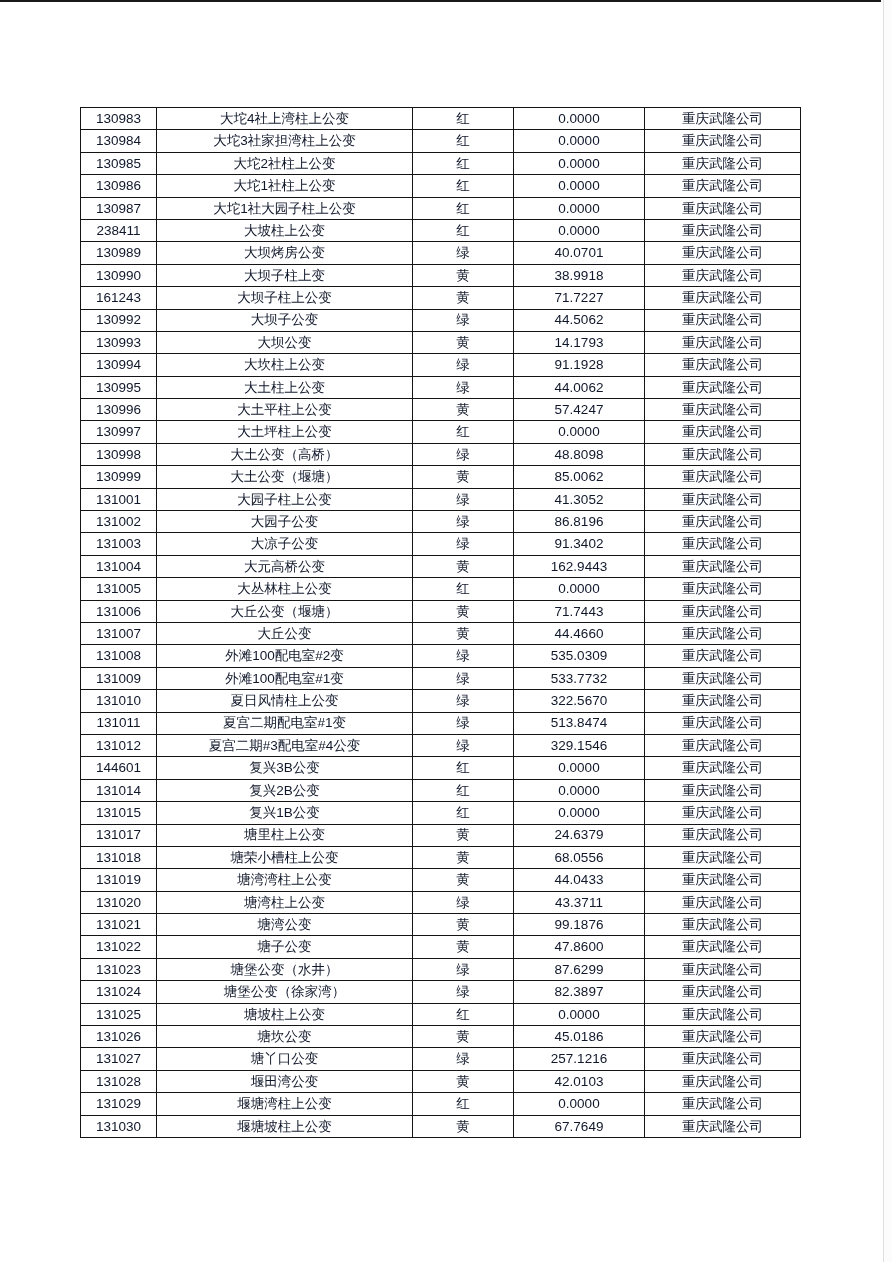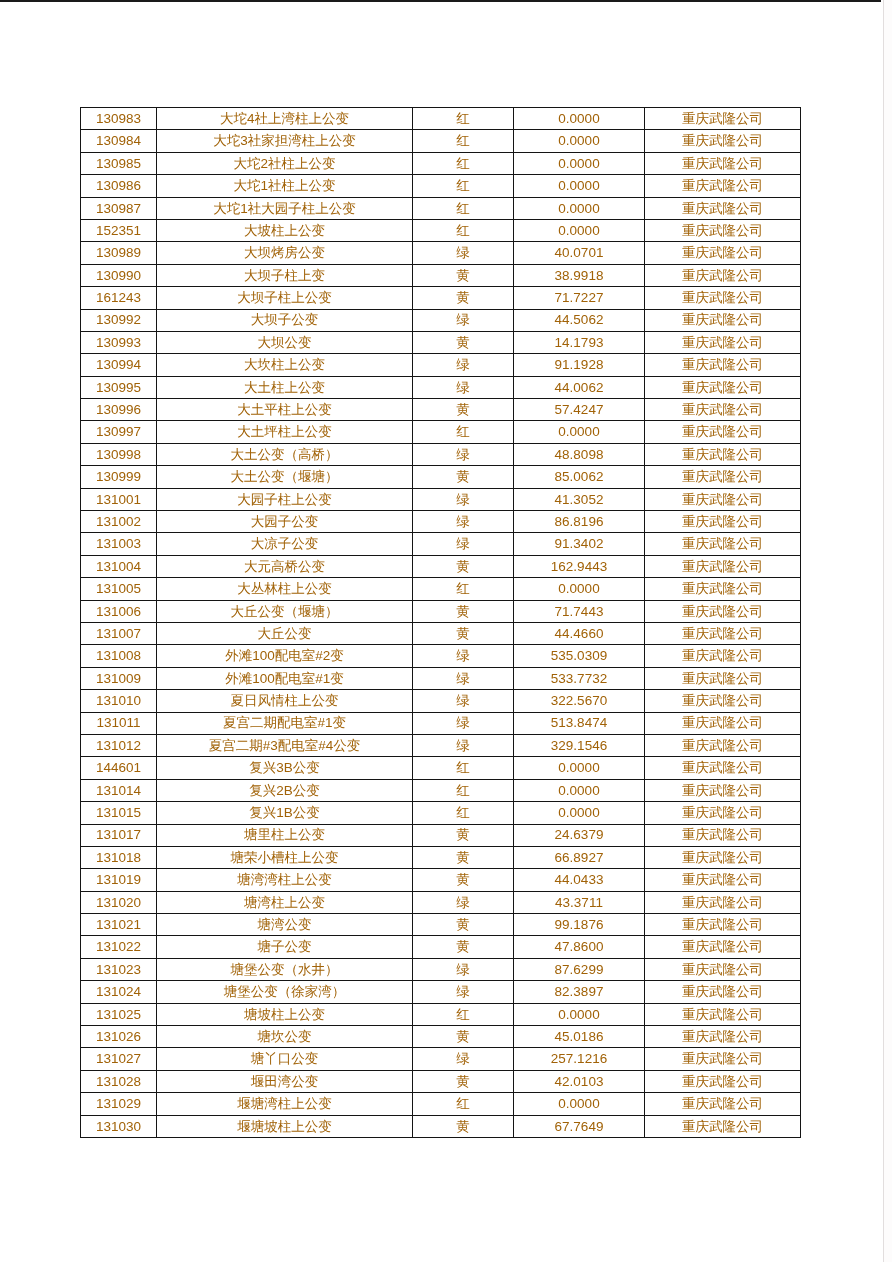--- a/index.html
+++ b/index.html
@@ -33,21 +33,21 @@
     background: #1a1a1a;
   }
   table.data-table {
     position: absolute;
     left: 80px;
     top: 107px;
     width: 720px;
     height: 1031px;
     border-collapse: collapse;
     table-layout: fixed;
-    color: #a16207;
+    color: #0f172a;
     font-size: 13.5px;
   }
   table.data-table td {
     border: 1px solid #141414;
     text-align: center;
     vertical-align: middle;
     padding: 0 2px;
     overflow: hidden;
     white-space: nowrap;
     line-height: 1;
@@ -102,21 +102,21 @@
             <td>重庆武隆公司</td>
           </tr>
           <tr>
             <td>130987</td>
             <td>大坨1社大园子柱上公变</td>
             <td>红</td>
             <td>0.0000</td>
             <td>重庆武隆公司</td>
           </tr>
           <tr>
-            <td>152351</td>
+            <td>238411</td>
             <td>大坡柱上公变</td>
             <td>红</td>
             <td>0.0000</td>
             <td>重庆武隆公司</td>
           </tr>
           <tr>
             <td>130989</td>
             <td>大坝烤房公变</td>
             <td>绿</td>
             <td>40.0701</td>
@@ -301,21 +301,21 @@
             <td>131017</td>
             <td>塘里柱上公变</td>
             <td>黄</td>
             <td>24.6379</td>
             <td>重庆武隆公司</td>
           </tr>
           <tr>
             <td>131018</td>
             <td>塘荣小槽柱上公变</td>
             <td>黄</td>
-            <td>66.8927</td>
+            <td>68.0556</td>
             <td>重庆武隆公司</td>
           </tr>
           <tr>
             <td>131019</td>
             <td>塘湾湾柱上公变</td>
             <td>黄</td>
             <td>44.0433</td>
             <td>重庆武隆公司</td>
           </tr>
           <tr>

